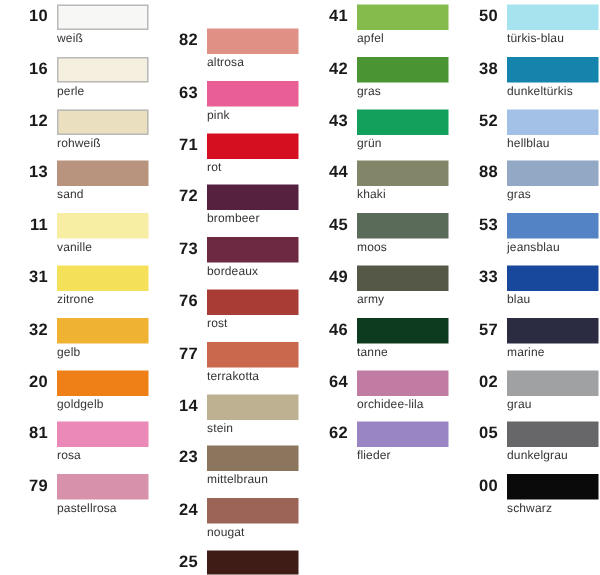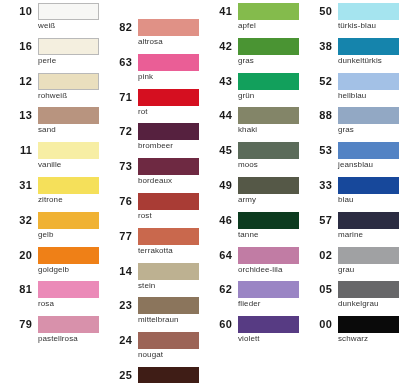--- a/index.html
+++ b/index.html
@@ -222,25 +222,20 @@
       <div class="swatch-row">
         <div class="code">64</div>
         <div class="chip" style="background: rgb(193, 124, 164);"></div>
         <div class="name">orchidee-lila</div>
       </div>
       <div class="swatch-row">
         <div class="code">62</div>
         <div class="chip" style="background: rgb(154, 133, 196);"></div>
         <div class="name">flieder</div>
       </div>
-      <div class="swatch-row">
-        <div class="code">60</div>
-        <div class="chip" style="background: rgb(87, 59, 131);"></div>
-        <div class="name">violett</div>
-      </div>
     </div>
     <div class="column col-3">
       <div class="swatch-row">
         <div class="code">50</div>
         <div class="chip" style="background: rgb(165, 228, 239);"></div>
         <div class="name">türkis-blau</div>
       </div>
       <div class="swatch-row">
         <div class="code">38</div>
         <div class="chip" style="background: rgb(21, 132, 172);"></div>

